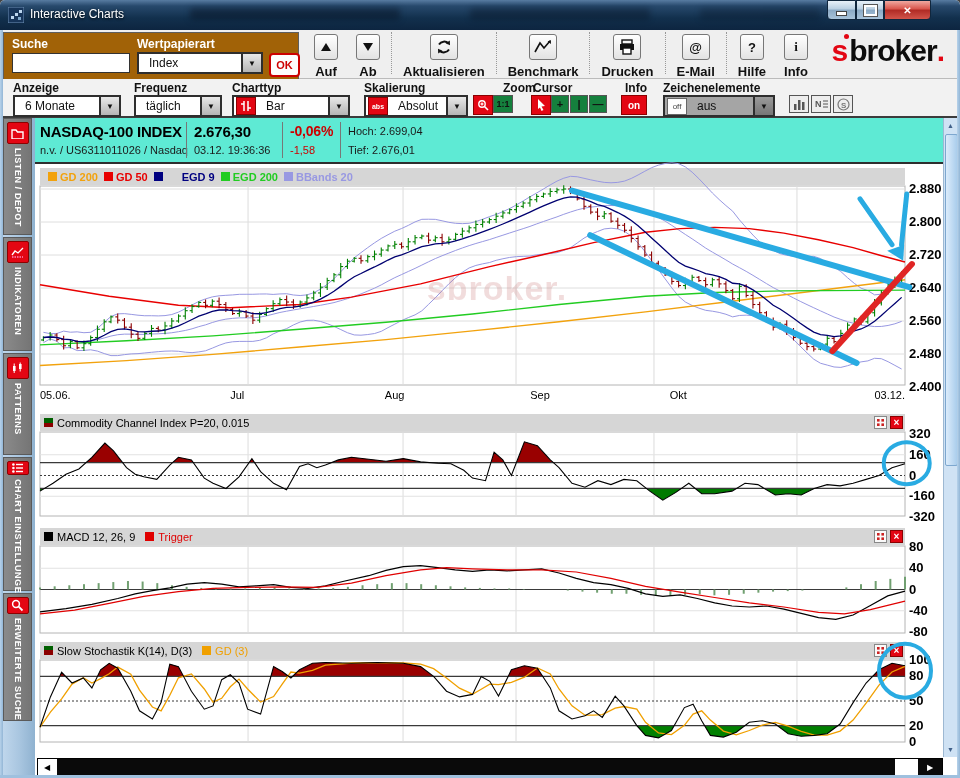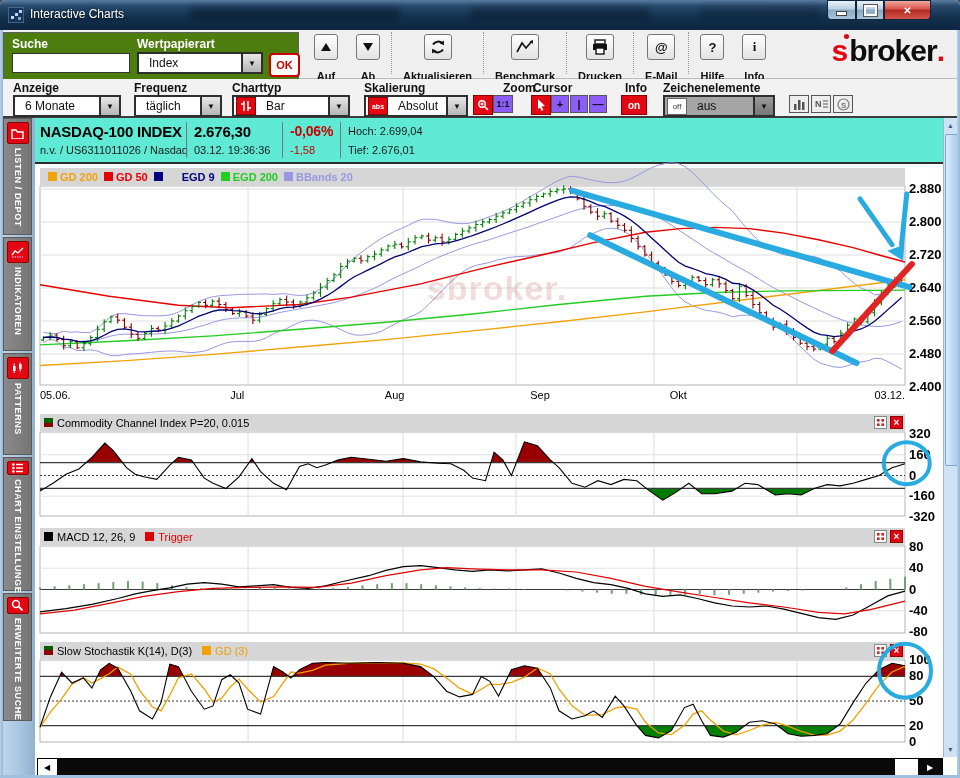--- a/index.html
+++ b/index.html
@@ -11,42 +11,42 @@
     background:linear-gradient(180deg,#587ca1 0%,#27496c 20%,#12304d 60%,#0d2540 100%);}
   .blob{position:absolute;top:8px;height:12px;background:rgba(5,15,30,.45);filter:blur(3px);border-radius:3px;}
   .title-text{position:absolute;left:30px;top:7px;color:#fff;font-size:12px;text-shadow:0 1px 3px #000;}
   .winbtn{position:absolute;top:0;height:20px;border:1px solid #10263d;box-sizing:border-box;
     background:linear-gradient(180deg,#e8f1f9 0%,#b9cfe2 45%,#8aa9c4 50%,#a8c3da 100%);
     display:flex;align-items:center;justify-content:center;color:#333;font-size:10px;font-weight:bold;}
   .winbtn.close{background:linear-gradient(180deg,#f0a8a0 0%,#d9534a 45%,#b02a24 50%,#d2544a 100%);color:#fff;border-bottom-right-radius:4px;}
   .winbtn.min{border-bottom-left-radius:4px;}
   
   .row1{position:absolute;left:3px;top:30px;width:954px;height:48px;background:#efefef;border-bottom:1px solid #bbb;}
-  .searchpanel{position:absolute;left:0;top:2px;width:296px;height:56px;background:#4d7c0f;border:1px solid #5e5e5e;box-sizing:border-box;}
+  .searchpanel{position:absolute;left:0;top:2px;width:296px;height:56px;background:#a16207;border:1px solid #5e5e5e;box-sizing:border-box;}
   .wlabel{color:#fff;font-weight:bold;font-size:12px;position:absolute;}
   .tb-input{position:absolute;background:#fff;border:1px solid #333;font-size:12px;padding:1px 3px;box-sizing:border-box;}
   .dd{position:absolute;background:#fff;border:2px solid #2e2e2e;box-sizing:border-box;display:flex;align-items:center;}
   .dd .val{flex:1;font-size:12px;padding-left:10px;color:#111;white-space:nowrap;overflow:hidden;}
   .dd .arrow{width:18px;align-self:stretch;background:linear-gradient(180deg,#e8e8e8,#b5b5b5);border-left:2px solid #2e2e2e;display:flex;align-items:center;justify-content:center;font-size:8px;color:#111;}
   .okbtn{position:absolute;width:27px;height:20px;background:#fdfdfd;border:2px solid #cc0000;border-radius:4px;color:#cc0000;font-weight:bold;font-size:11px;display:flex;align-items:center;justify-content:center;}
   .tbbtns{position:absolute;left:302px;top:2px;height:44px;display:flex;align-items:flex-start;}
   .tbitem{display:flex;flex-direction:column;align-items:center;margin:2px 9px 0 9px;}
   .tbicon{width:26px;height:24px;border:1px solid #777;border-radius:3px;background:linear-gradient(180deg,#ffffff,#e2e2e2);display:flex;align-items:center;justify-content:center;font-weight:bold;font-size:13px;color:#111;}
-  .tblabel{font-size:11px;font-weight:bold;color:#111;margin-top:10px;white-space:nowrap;}
+  .tblabel{font-size:13px;font-weight:bold;color:#111;margin-top:4px;white-space:nowrap;}
   .tbsep{border-left:1px dotted #999;height:42px;margin:0 2px;}
   .logo{position:absolute;right:12px;top:8px;display:flex;align-items:flex-start;}
   .logo .s{color:#e30613;font-weight:bold;font-size:30px;line-height:26px;position:relative;margin-right:1px;}
   .logo .s i{position:absolute;top:-4px;right:-1px;width:5px;height:5px;background:#e30613;border-radius:50%;}
   .logo .b{color:#0d0d0d;font-weight:bold;font-size:30px;line-height:26px;letter-spacing:-1px;}
   .logo .dot{color:#e30613;font-weight:bold;font-size:30px;line-height:26px;}
   
   .row2{position:absolute;left:3px;top:79px;width:954px;height:39px;background:#f2f2f2;border-bottom:2px solid #3c3c3c;box-sizing:border-box;}
   .glabel{position:absolute;top:2px;font-size:12px;font-weight:bold;color:#111;white-space:nowrap;}
   .redbtn{position:absolute;top:16px;width:18px;height:18px;background:#e30613;border:1px solid #8c0000;display:flex;align-items:center;justify-content:center;color:#fff;}
-  .graybtn{position:absolute;top:16px;height:18px;background:#8b5cf6;border:1px solid #555;box-sizing:border-box;display:flex;align-items:center;justify-content:center;font-size:11px;font-weight:bold;color:#111;}
+  .graybtn{position:absolute;top:16px;height:18px;background:#15803d;border:1px solid #555;box-sizing:border-box;display:flex;align-items:center;justify-content:center;font-size:11px;font-weight:bold;color:#111;}
   
   .quotebar{position:absolute;left:35px;top:118px;width:922px;height:46px;background:#5eead4;border-bottom:2px solid #2e2e2e;box-sizing:border-box;}
   .qsep{position:absolute;top:4px;height:36px;border-left:1px solid #777;}
   .qname{position:absolute;font-size:15px;font-weight:bold;color:#000;letter-spacing:-0.2px;white-space:nowrap;}
   .qsmall{position:absolute;font-size:11px;color:#1a1a1a;white-space:nowrap;}
   .qred{color:#cc0000 !important;}
   
   .sidebar{position:absolute;left:0;top:118px;width:35px;height:657px;background:linear-gradient(90deg,#c3d9ee 0%,#a9c6e0 55%,#8fb2d0 100%);}
   .stab{position:absolute;left:3px;width:29px;background:linear-gradient(90deg,#8a8a8a,#757575);border:1px solid #5a5a5a;box-sizing:border-box;display:flex;flex-direction:column;align-items:center;}
   .stab .ric{margin-top:3px;width:20px;height:20px;background:#e30613;border:1px solid #8c0000;border-radius:2px;display:flex;align-items:center;justify-content:center;}

